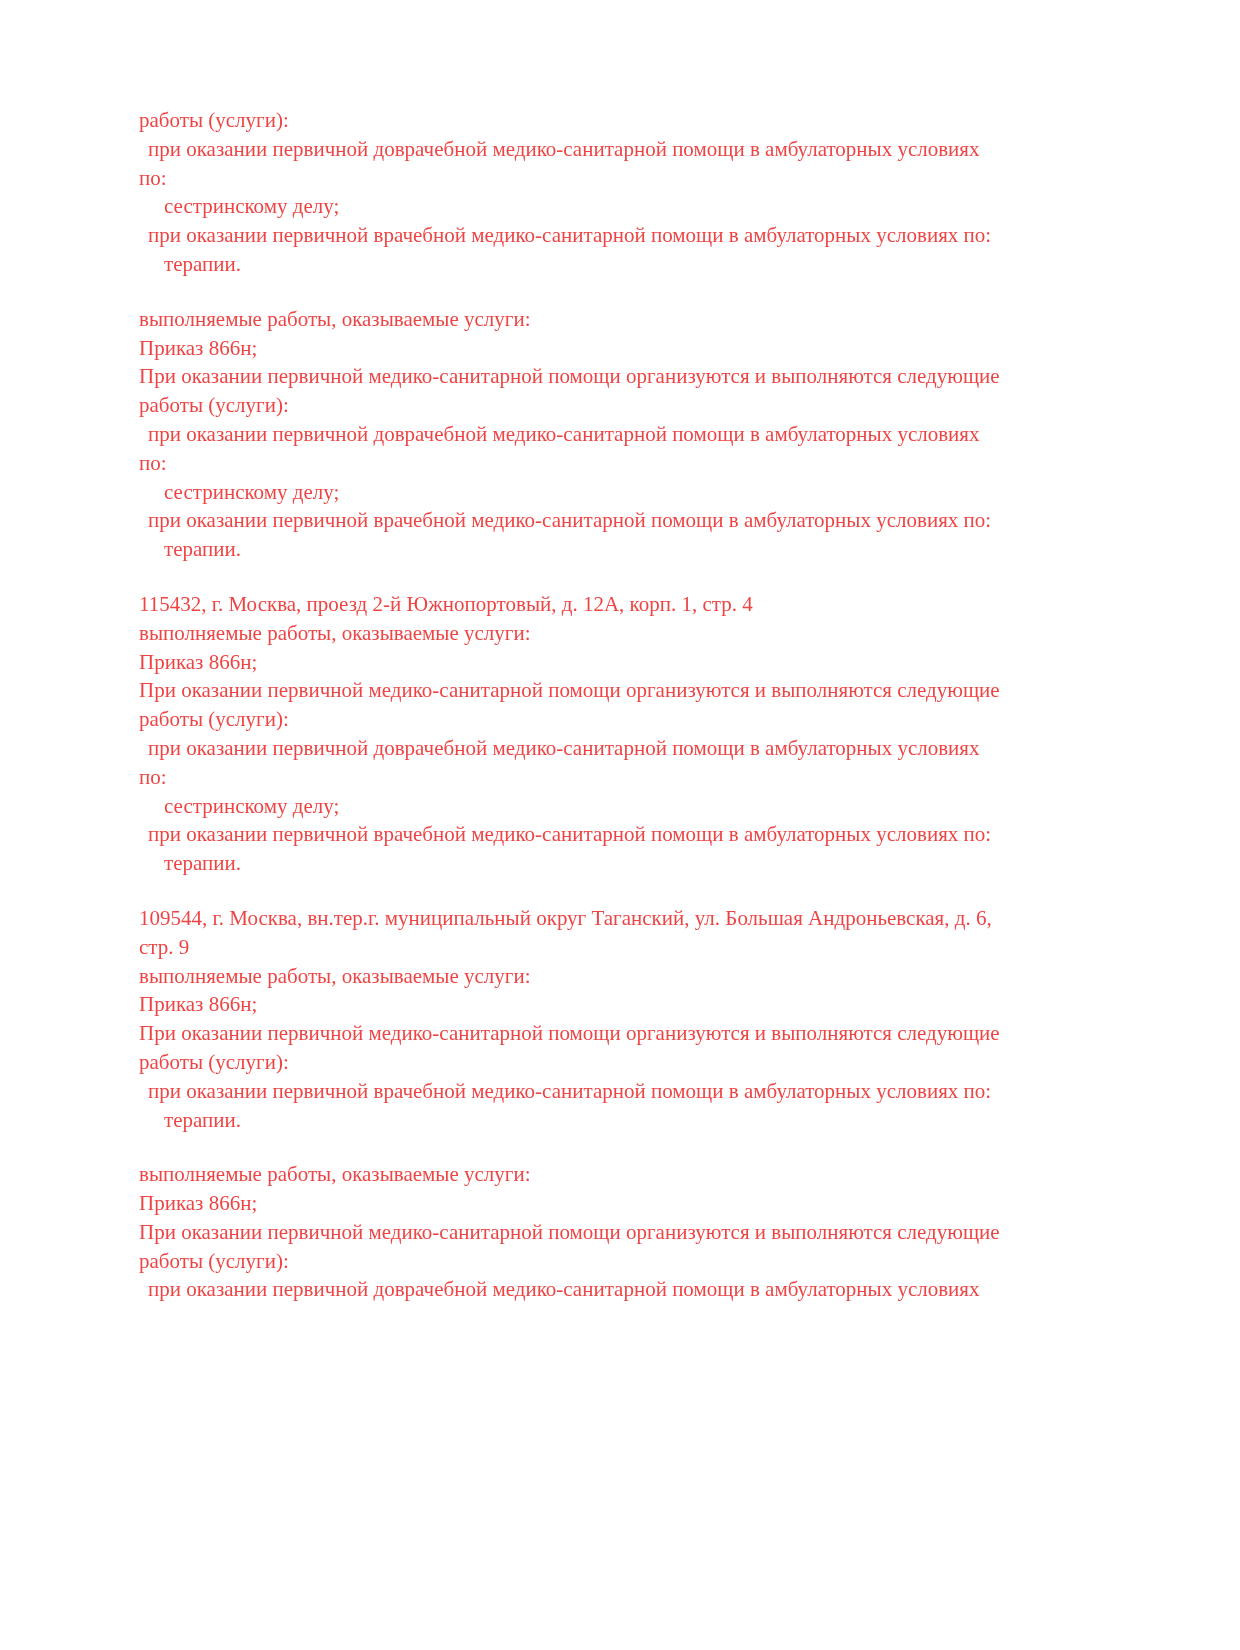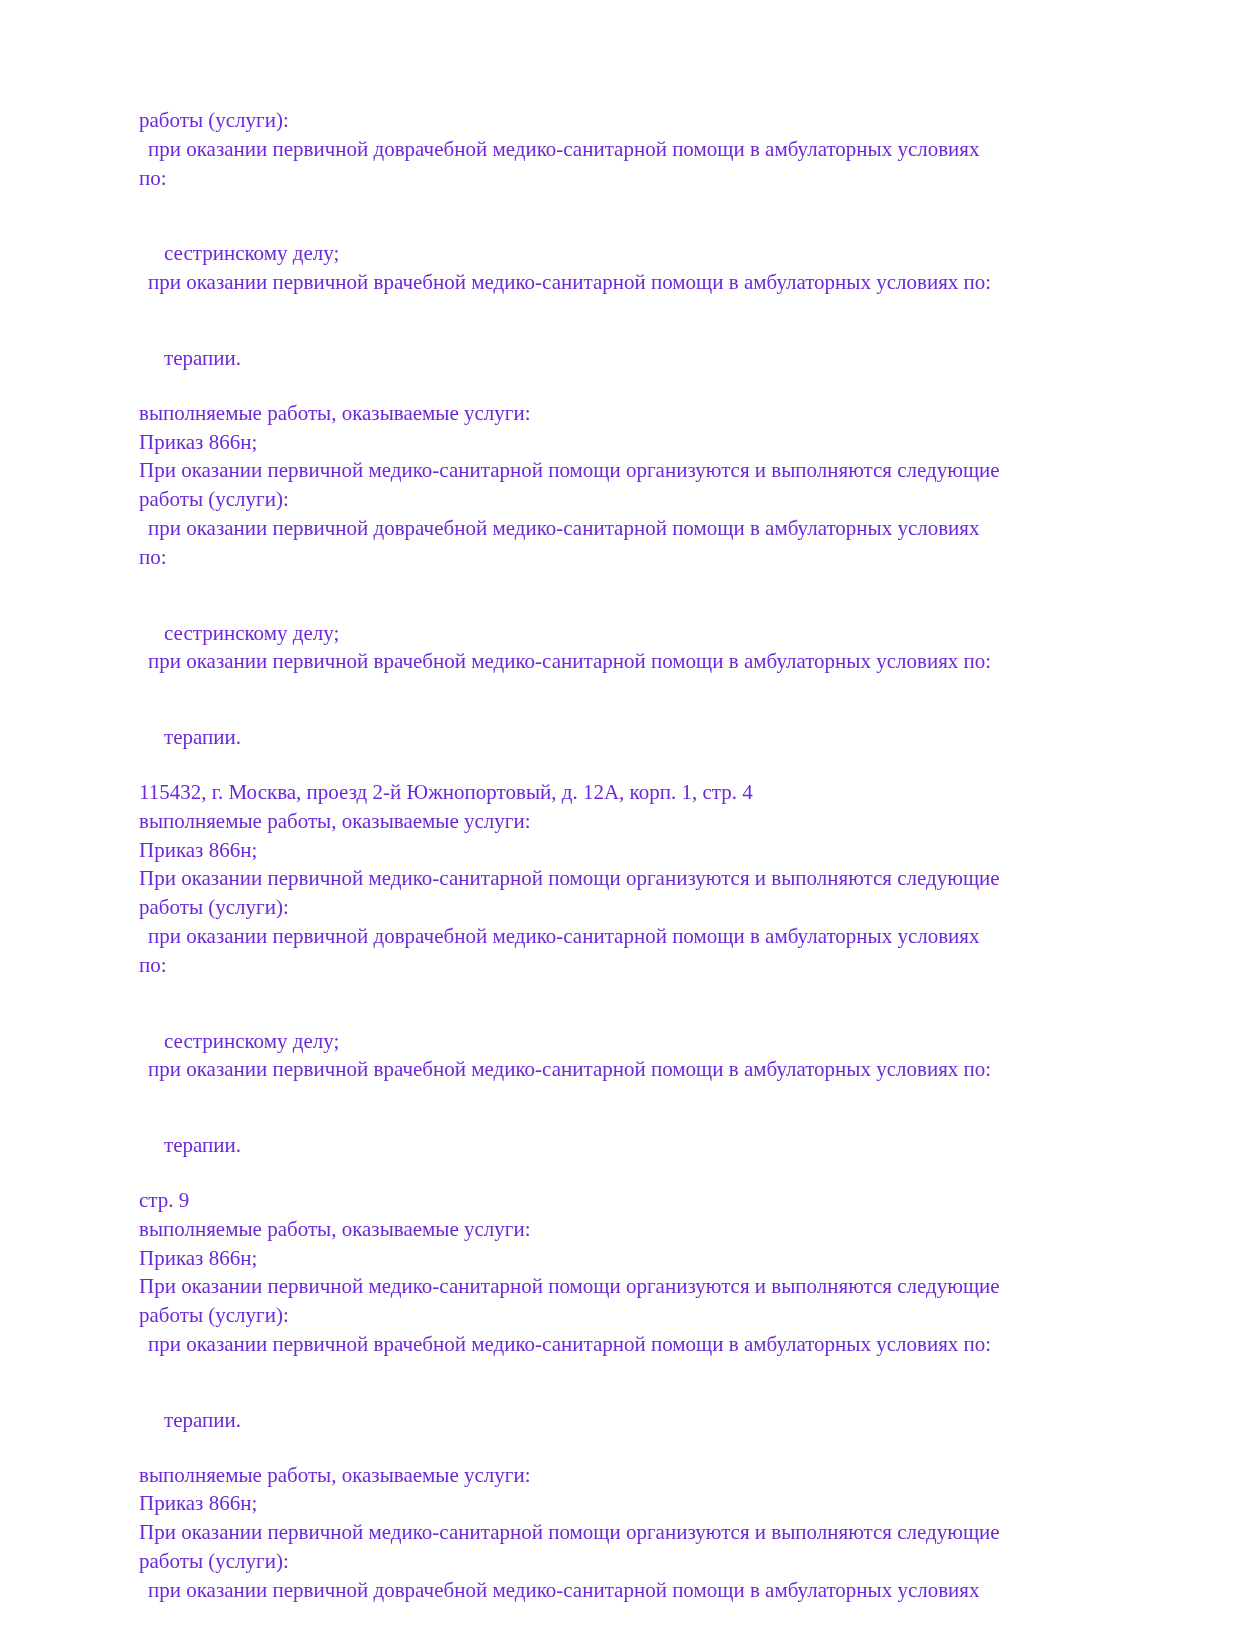--- a/index.html
+++ b/index.html
@@ -21,26 +21,26 @@
     color: #000000;
   }
   .doc-block {
     margin: 0 0 26px 0;
   }
   .doc-line {
     white-space: pre;
   }
   .in-0 { padding-left: 0; }
   .in-1 { padding-left: 9px; }
-  .in-2 { padding-left: 25px; margin-top: 47px; }
+  .in-2 { padding-left: 25px; }
 </style>
 </head>
 <body>
 
-<div class="page" style="color: #6d28d9; background: rgb(255, 255, 255);">
+<div class="page" style="color: #ef4444; background: rgb(255, 255, 255);">
   <div>
       <div class="doc-block">
         <div class="doc-line in-0">работы (услуги):</div>
         <div class="doc-line in-1">при оказании первичной доврачебной медико-санитарной помощи в амбулаторных условиях</div>
         <div class="doc-line in-0">по:</div>
         <div class="doc-line in-2">сестринскому делу;</div>
         <div class="doc-line in-1">при оказании первичной врачебной медико-санитарной помощи в амбулаторных условиях по:</div>
         <div class="doc-line in-2">терапии.</div>
       </div>
       <div class="doc-block">
@@ -60,20 +60,21 @@
         <div class="doc-line in-0">Приказ 866н;</div>
         <div class="doc-line in-0">При оказании первичной медико-санитарной помощи организуются и выполняются следующие</div>
         <div class="doc-line in-0">работы (услуги):</div>
         <div class="doc-line in-1">при оказании первичной доврачебной медико-санитарной помощи в амбулаторных условиях</div>
         <div class="doc-line in-0">по:</div>
         <div class="doc-line in-2">сестринскому делу;</div>
         <div class="doc-line in-1">при оказании первичной врачебной медико-санитарной помощи в амбулаторных условиях по:</div>
         <div class="doc-line in-2">терапии.</div>
       </div>
       <div class="doc-block">
+        <div class="doc-line in-0">109544, г. Москва, вн.тер.г. муниципальный округ Таганский, ул. Большая Андроньевская, д. 6,</div>
         <div class="doc-line in-0">стр. 9</div>
         <div class="doc-line in-0">выполняемые работы, оказываемые услуги:</div>
         <div class="doc-line in-0">Приказ 866н;</div>
         <div class="doc-line in-0">При оказании первичной медико-санитарной помощи организуются и выполняются следующие</div>
         <div class="doc-line in-0">работы (услуги):</div>
         <div class="doc-line in-1">при оказании первичной врачебной медико-санитарной помощи в амбулаторных условиях по:</div>
         <div class="doc-line in-2">терапии.</div>
       </div>
       <div class="doc-block">
         <div class="doc-line in-0">выполняемые работы, оказываемые услуги:</div>

